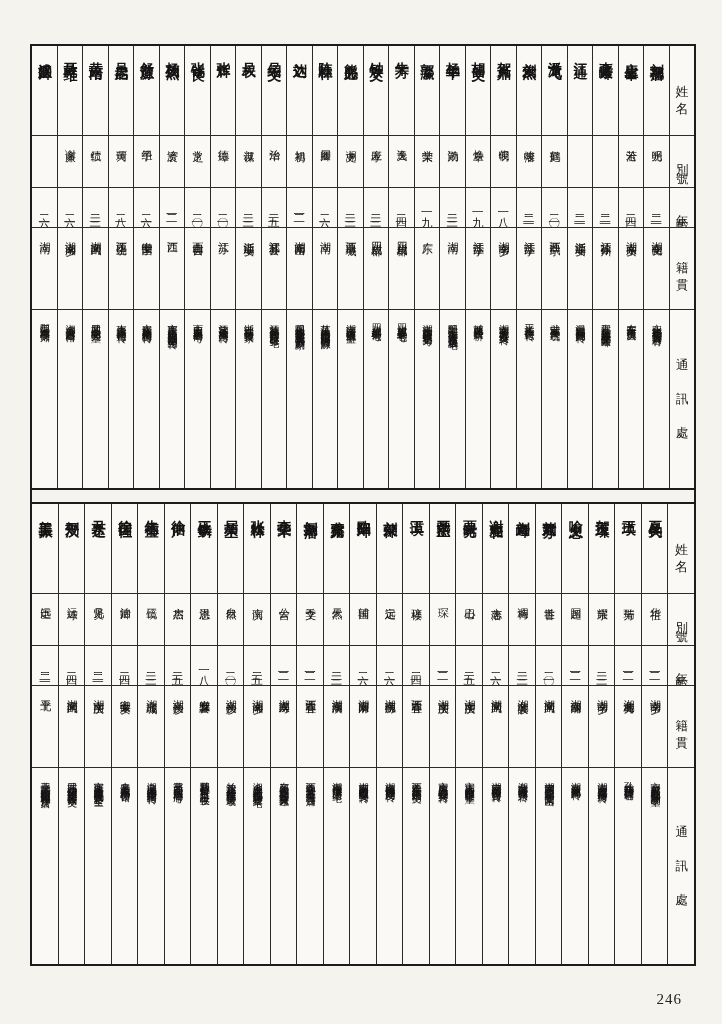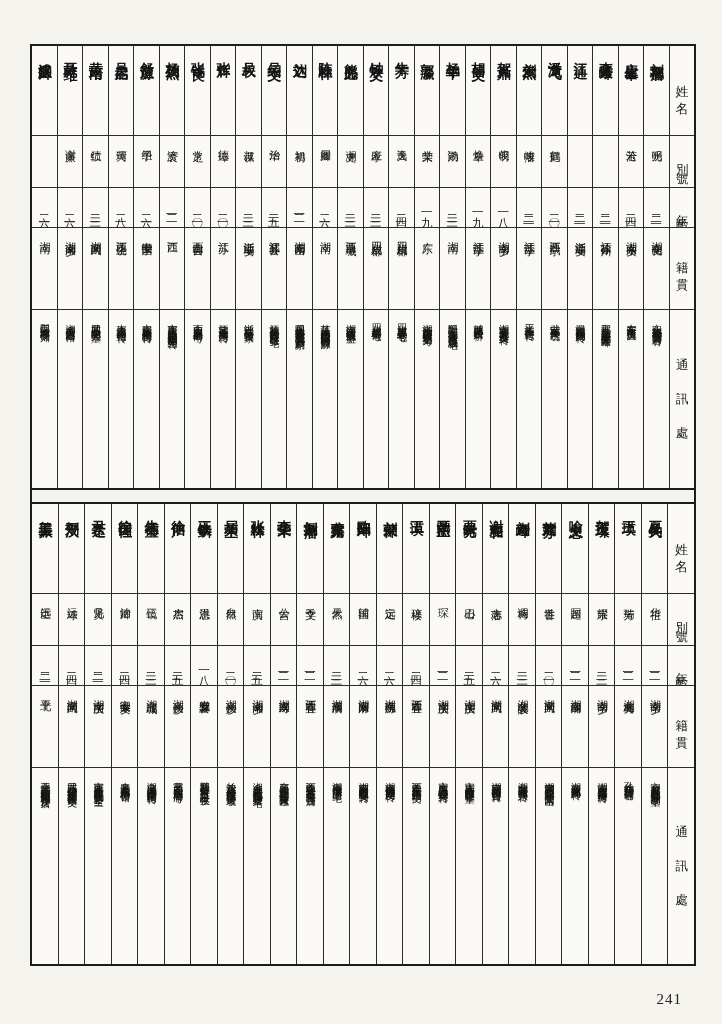--- a/index.html
+++ b/index.html
@@ -938,14 +938,14 @@
           </div>
           <div class="cell r-native">
             <span>北平</span>
           </div>
           <div class="cell r-addr">
             <span>北平宁武门外东椿树胡同坎和祥洋货店</span>
           </div>
         </div>
       </div>
   </div>
-  <div class="page-number">241</div>
+  <div class="page-number">246</div>
 </div>
 
 </body></html>

